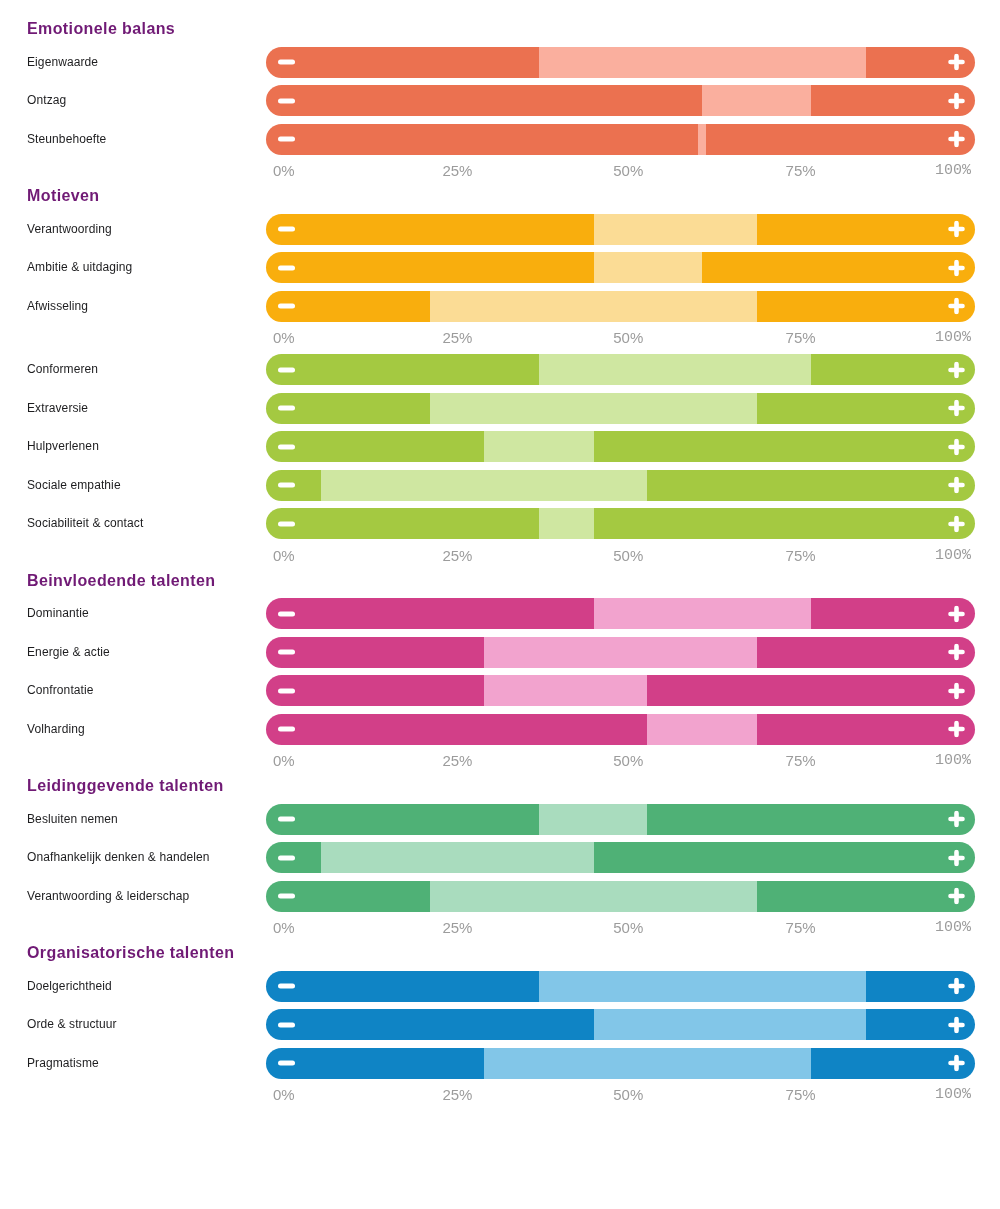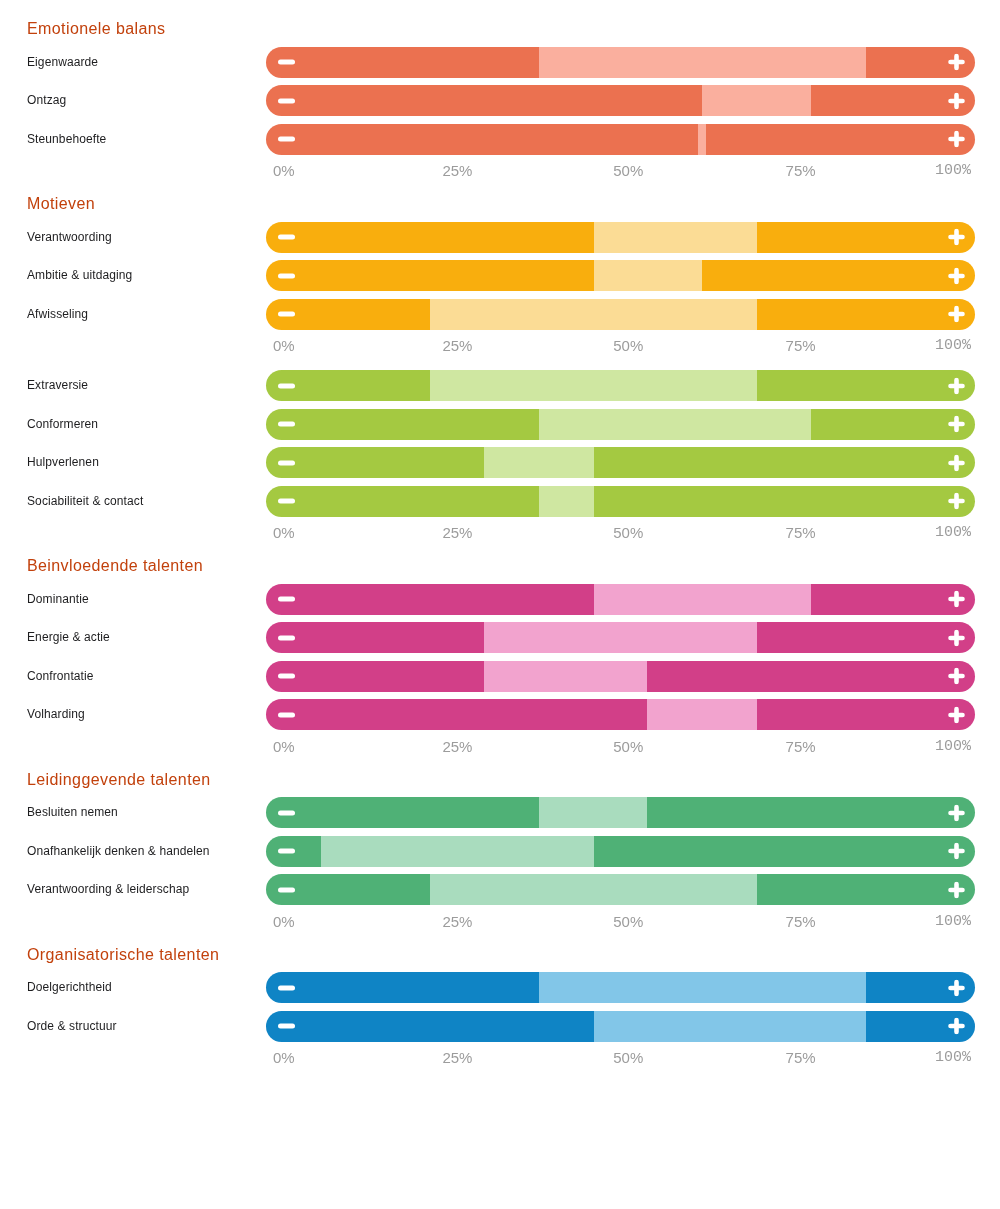--- a/index.html
+++ b/index.html
@@ -6,25 +6,25 @@
   html, body { margin: 0; padding: 0; }
   body {
     width: 1000px;
     height: 1209px;
     background: #ffffff;
     font-family: "Liberation Sans", "DejaVu Sans", sans-serif;
     padding: 20px 25px 10px 27px;
     overflow: hidden;
   }
   #chart-root { width: 948px; }
-  .group + .group { margin-top: 16px; }
+  .group + .group { margin-top: 8px; }
   .group-header {
     font-size: 16px;
-    font-weight: 400;
-    color: #c2410c;
+    font-weight: 700;
+    color: #701a75;
     letter-spacing: 0.4px;
     line-height: 18px;
     margin: 0 0 8.5px 0;
   }
   .bar-row {
     display: flex;
     align-items: flex-start;
     margin-bottom: 7.5px;
   }
   .row-label {
@@ -197,62 +197,76 @@
         <span class="tick">0%</span>
         <span class="tick">25%</span>
         <span class="tick">50%</span>
         <span class="tick">75%</span>
         <span class="tick">100%</span>
       </div>
   </section>
     <section class="group">
     <div class="rows">
         <div class="bar-row">
+    <div class="row-label">Conformeren</div>
+    <div class="bar-wrap">
+      <div class="bar" style="background: rgb(164, 201, 65);">
+        <div class="range-light" style="left: 38.5%; width: 38.4%; background: rgb(207, 231, 161);"></div>
+        <span class="minus-glyph"></span>
+        <span class="plus-glyph">
+          <svg viewBox="0 0 17 17" xmlns="http://www.w3.org/2000/svg">
+            <path d="M8.5 2.5 V14.5 M2.5 8.5 H14.5" stroke="#ffffff" stroke-width="4.6" stroke-linecap="round" fill="none"></path>
+          </svg>
+        </span>
+      </div>
+    </div>
+  </div>
+        <div class="bar-row">
     <div class="row-label">Extraversie</div>
     <div class="bar-wrap">
       <div class="bar" style="background: rgb(164, 201, 65);">
         <div class="range-light" style="left: 23.1%; width: 46.1%; background: rgb(207, 231, 161);"></div>
         <span class="minus-glyph"></span>
         <span class="plus-glyph">
           <svg viewBox="0 0 17 17" xmlns="http://www.w3.org/2000/svg">
             <path d="M8.5 2.5 V14.5 M2.5 8.5 H14.5" stroke="#ffffff" stroke-width="4.6" stroke-linecap="round" fill="none"></path>
           </svg>
         </span>
       </div>
     </div>
   </div>
         <div class="bar-row">
-    <div class="row-label">Conformeren</div>
-    <div class="bar-wrap">
-      <div class="bar" style="background: rgb(164, 201, 65);">
-        <div class="range-light" style="left: 38.5%; width: 38.4%; background: rgb(207, 231, 161);"></div>
-        <span class="minus-glyph"></span>
-        <span class="plus-glyph">
-          <svg viewBox="0 0 17 17" xmlns="http://www.w3.org/2000/svg">
-            <path d="M8.5 2.5 V14.5 M2.5 8.5 H14.5" stroke="#ffffff" stroke-width="4.6" stroke-linecap="round" fill="none"></path>
-          </svg>
-        </span>
-      </div>
-    </div>
-  </div>
-        <div class="bar-row">
     <div class="row-label">Hulpverlenen</div>
     <div class="bar-wrap">
       <div class="bar" style="background: rgb(164, 201, 65);">
         <div class="range-light" style="left: 30.8%; width: 15.4%; background: rgb(207, 231, 161);"></div>
         <span class="minus-glyph"></span>
         <span class="plus-glyph">
           <svg viewBox="0 0 17 17" xmlns="http://www.w3.org/2000/svg">
             <path d="M8.5 2.5 V14.5 M2.5 8.5 H14.5" stroke="#ffffff" stroke-width="4.6" stroke-linecap="round" fill="none"></path>
           </svg>
         </span>
       </div>
     </div>
   </div>
         <div class="bar-row">
+    <div class="row-label">Sociale empathie</div>
+    <div class="bar-wrap">
+      <div class="bar" style="background: rgb(164, 201, 65);">
+        <div class="range-light" style="left: 7.7%; width: 46.1%; background: rgb(207, 231, 161);"></div>
+        <span class="minus-glyph"></span>
+        <span class="plus-glyph">
+          <svg viewBox="0 0 17 17" xmlns="http://www.w3.org/2000/svg">
+            <path d="M8.5 2.5 V14.5 M2.5 8.5 H14.5" stroke="#ffffff" stroke-width="4.6" stroke-linecap="round" fill="none"></path>
+          </svg>
+        </span>
+      </div>
+    </div>
+  </div>
+        <div class="bar-row">
     <div class="row-label">Sociabiliteit &amp; contact</div>
     <div class="bar-wrap">
       <div class="bar" style="background: rgb(164, 201, 65);">
         <div class="range-light" style="left: 38.5%; width: 7.7%; background: rgb(207, 231, 161);"></div>
         <span class="minus-glyph"></span>
         <span class="plus-glyph">
           <svg viewBox="0 0 17 17" xmlns="http://www.w3.org/2000/svg">
             <path d="M8.5 2.5 V14.5 M2.5 8.5 H14.5" stroke="#ffffff" stroke-width="4.6" stroke-linecap="round" fill="none"></path>
           </svg>
         </span>
@@ -414,20 +428,34 @@
         <div class="range-light" style="left: 46.2%; width: 38.4%; background: rgb(130, 198, 232);"></div>
         <span class="minus-glyph"></span>
         <span class="plus-glyph">
           <svg viewBox="0 0 17 17" xmlns="http://www.w3.org/2000/svg">
             <path d="M8.5 2.5 V14.5 M2.5 8.5 H14.5" stroke="#ffffff" stroke-width="4.6" stroke-linecap="round" fill="none"></path>
           </svg>
         </span>
       </div>
     </div>
   </div>
+        <div class="bar-row">
+    <div class="row-label">Pragmatisme</div>
+    <div class="bar-wrap">
+      <div class="bar" style="background: rgb(15, 132, 197);">
+        <div class="range-light" style="left: 30.8%; width: 46.1%; background: rgb(130, 198, 232);"></div>
+        <span class="minus-glyph"></span>
+        <span class="plus-glyph">
+          <svg viewBox="0 0 17 17" xmlns="http://www.w3.org/2000/svg">
+            <path d="M8.5 2.5 V14.5 M2.5 8.5 H14.5" stroke="#ffffff" stroke-width="4.6" stroke-linecap="round" fill="none"></path>
+          </svg>
+        </span>
+      </div>
+    </div>
+  </div>
       </div>
     <div class="axis">
         <span class="tick">0%</span>
         <span class="tick">25%</span>
         <span class="tick">50%</span>
         <span class="tick">75%</span>
         <span class="tick">100%</span>
       </div>
   </section>
   </div>

